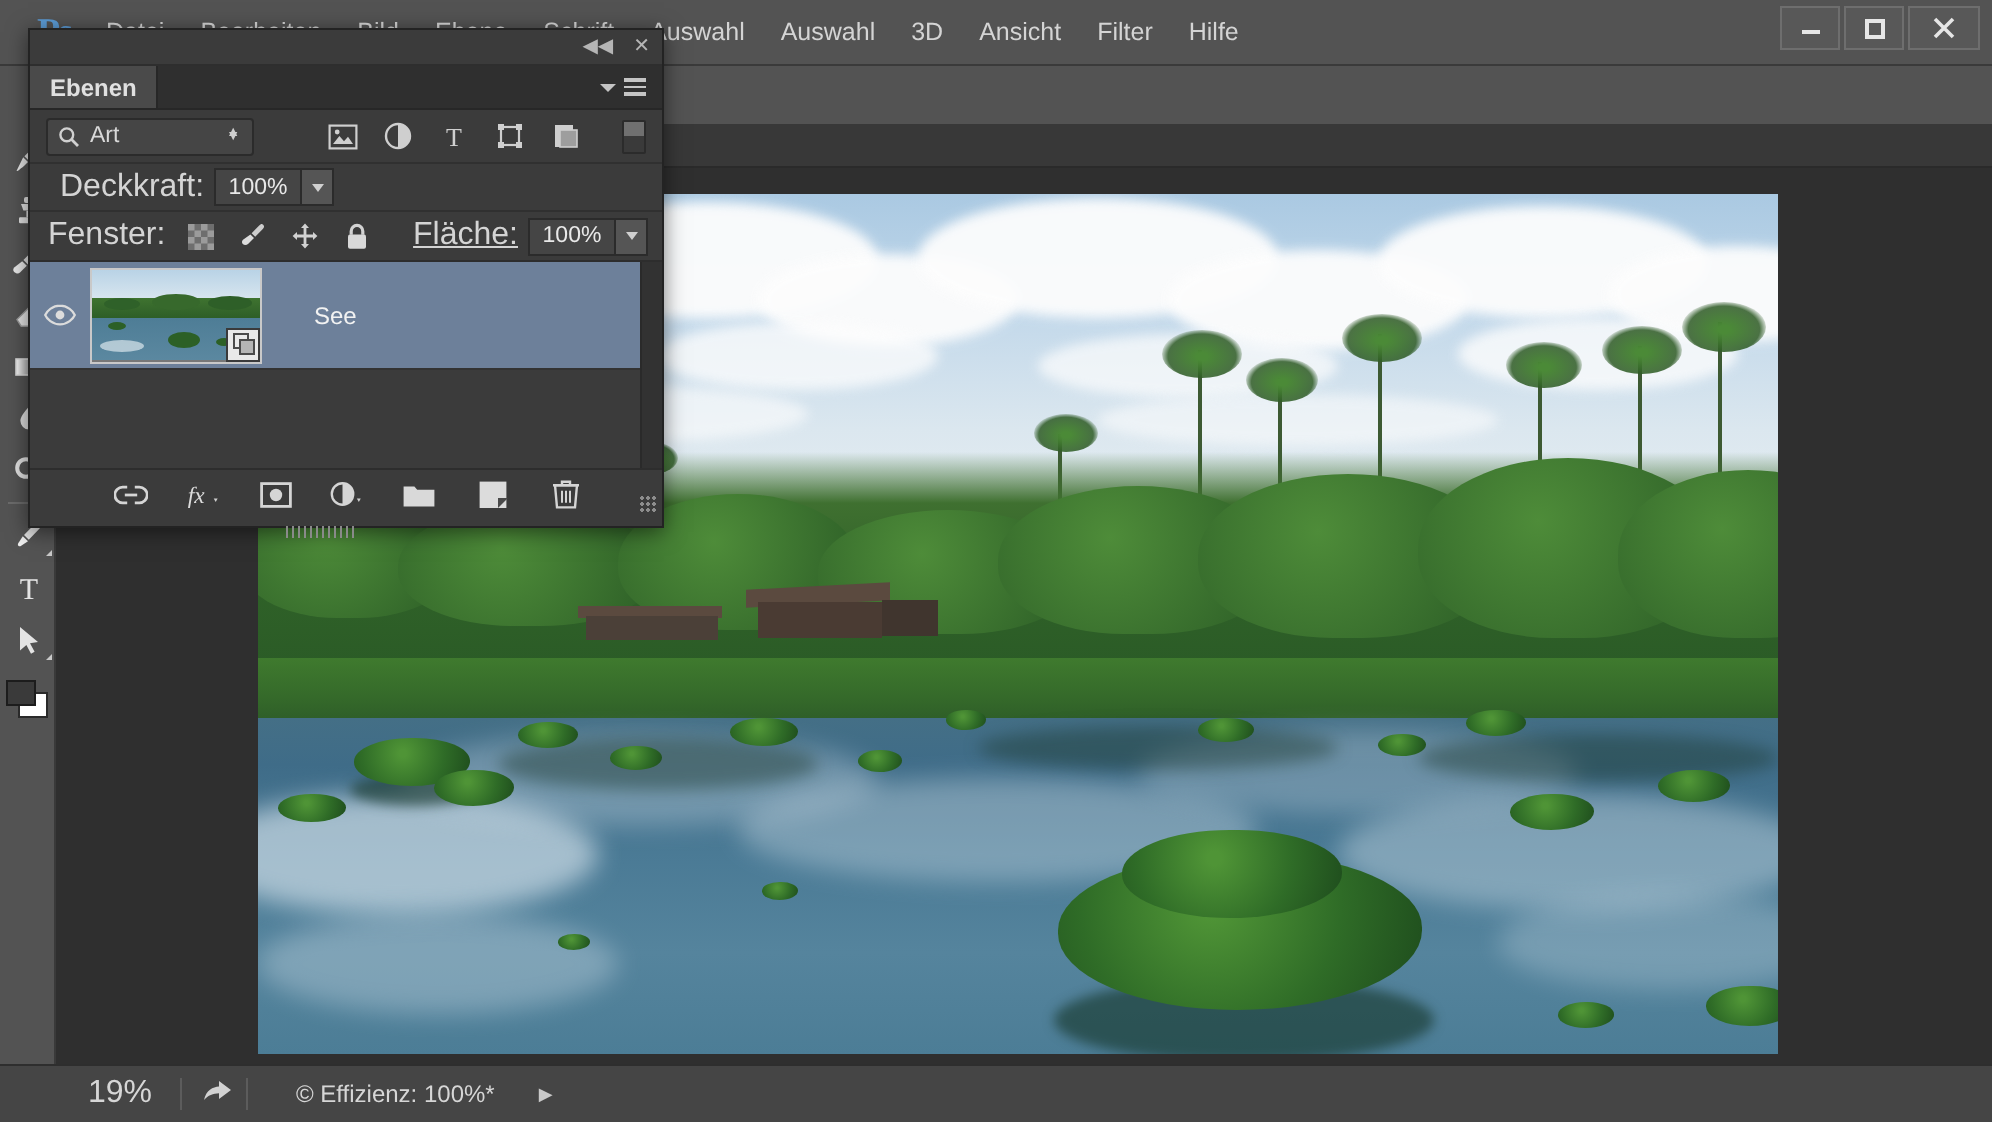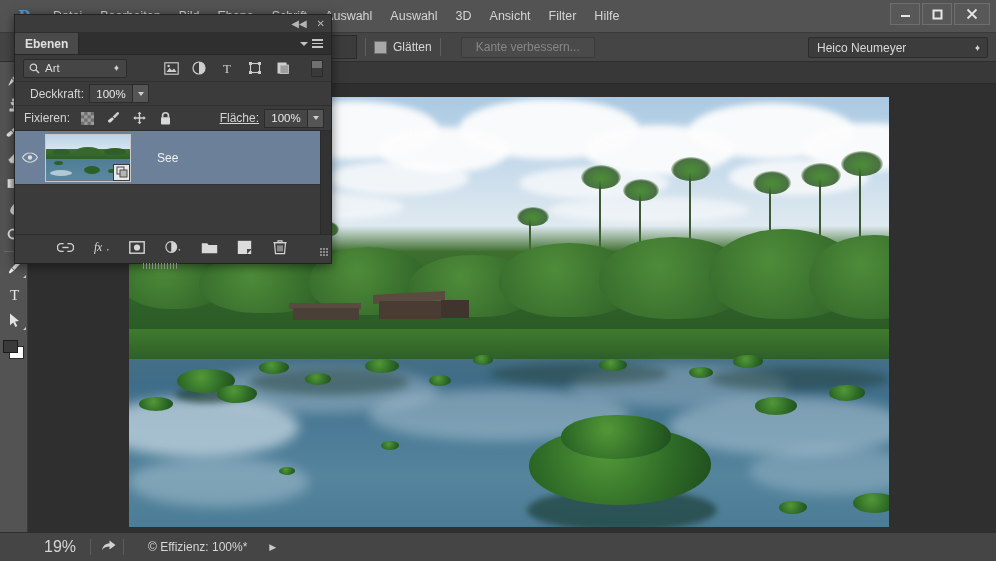--- a/index.html
+++ b/index.html
@@ -288,21 +288,21 @@
     height: 24px; background: #3b3b3b;
     display: flex; align-items: center; padding: 0 7px;
     border-bottom: 1px solid #303030;
   }
   .blend-select {
     width: 170px; height: 19px;
     background: #454545; border: 1px solid #2b2b2b; border-radius: 2px;
     display: flex; align-items: center; padding: 0 6px;
     color: #e0e0e0; font-size: 11.5px; position: relative;
   }
-  .field-label { color: #d4d4d4; font-size: 12px; margin-left: 8px; }
+  .field-label { color: #d4d4d4; font-size: 16px; margin-left: 8px; }
   .num-field {
     width: 44px; height: 19px; margin-left: 5px;
     background: #454545; border: 1px solid #2b2b2b;
     color: #e8e8e8; font-size: 11.5px;
     display: flex; align-items: center; justify-content: center;
   }
   .num-drop {
     width: 16px; height: 19px;
     background: #555; border: 1px solid #2b2b2b; border-left: none;
     display: flex; align-items: center; justify-content: center;
@@ -347,21 +347,21 @@
   .panel-scrollbar {
     position: absolute; right: 0; top: 0; width: 11px; height: 100%;
     background: #323232; border-left: 1px solid #2a2a2a;
   }
 
   .panel-footer {
     height: 24px; background: #3b3b3b;
     display: flex; align-items: center; justify-content: center; gap: 19px;
     position: relative;
   }
-  .foot-ico { width: 17px; height: 17px; display: flex; align-items: center; justify-content: flex-start; }
+  .foot-ico { width: 17px; height: 17px; display: flex; align-items: center; justify-content: flex-end; }
   .grip {
     position: absolute; right: 2px; bottom: 2px;
     width: 9px; height: 9px;
     background:
       radial-gradient(circle at 1px 1px, #8d8d8d 0.8px, transparent 1px) 0 0/3px 3px;
   }
   .panel-grabber {
     position: absolute; left: 128px; bottom: -6px;
     width: 36px; height: 6px;
     background:
@@ -400,35 +400,20 @@
           </svg>
       </div>
       <div class="winbtn close">
         <svg width="12" height="12" viewBox="0 0 12 12">
             <path d="M1.5 1.5 L10.5 10.5 M10.5 1.5 L1.5 10.5" stroke="#e6e6e6" stroke-width="1.8"></path>
           </svg>
       </div>
     </div>
   </div>
 
-  <div class="optionsbar">
-    <div class="opt-toolicon"></div>
-    <div class="opt-sep"></div>
-    <div class="checkbox"></div>
-    <div class="opt-label">Glätten</div>
-    <div class="opt-sep"></div>
-    <div class="btn-disabled">Kante verbessern...</div>
-    <div class="workspace-select">
-      <span>Heico Neumeyer</span>
-      <span class="spin-arrows">
-        <span>▲</span>
-          <span>▼</span>
-      </span>
-    </div>
-  </div>
 
   <div class="tabbar">
     <div class="doc-tab">
       <span>*</span>
       <span class="tab-close">✕</span>
     </div>
   </div>
 
   <div class="toolbar">
     <div class="tool">
@@ -680,21 +665,21 @@
 
     <div class="blend-row">
       <div class="field-label">Deckkraft:</div>
       <div class="num-field">100%</div>
       <div class="num-drop">
           <i></i>
         </div>
     </div>
 
     <div class="lock-row">
-      <div class="field-label" style="margin-left:2px;">Fixieren:</div>
+      <div class="field-label" style="margin-left:2px;">Fenster:</div>
       <div class="locks">
         <div class="lock-ico">
           <svg width="13" height="13" viewBox="0 0 13 13">
               <rect width="13" height="13" fill="#6e6e6e"></rect>
               <rect x="0" y="0" width="3.25" height="3.25" fill="#9b9b9b"></rect>
               <rect x="6.5" y="0" width="3.25" height="3.25" fill="#9b9b9b"></rect>
               <rect x="3.25" y="3.25" width="3.25" height="3.25" fill="#9b9b9b"></rect>
               <rect x="9.75" y="3.25" width="3.25" height="3.25" fill="#9b9b9b"></rect>
               <rect x="0" y="6.5" width="3.25" height="3.25" fill="#9b9b9b"></rect>
               <rect x="6.5" y="6.5" width="3.25" height="3.25" fill="#9b9b9b"></rect>

